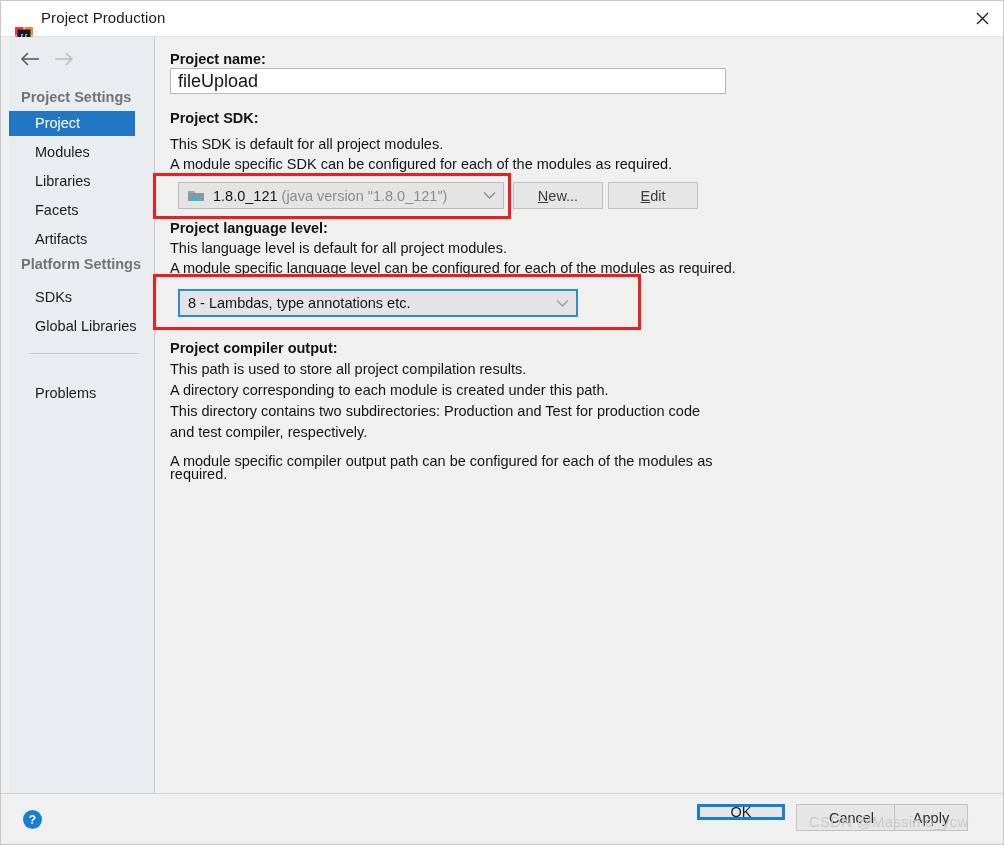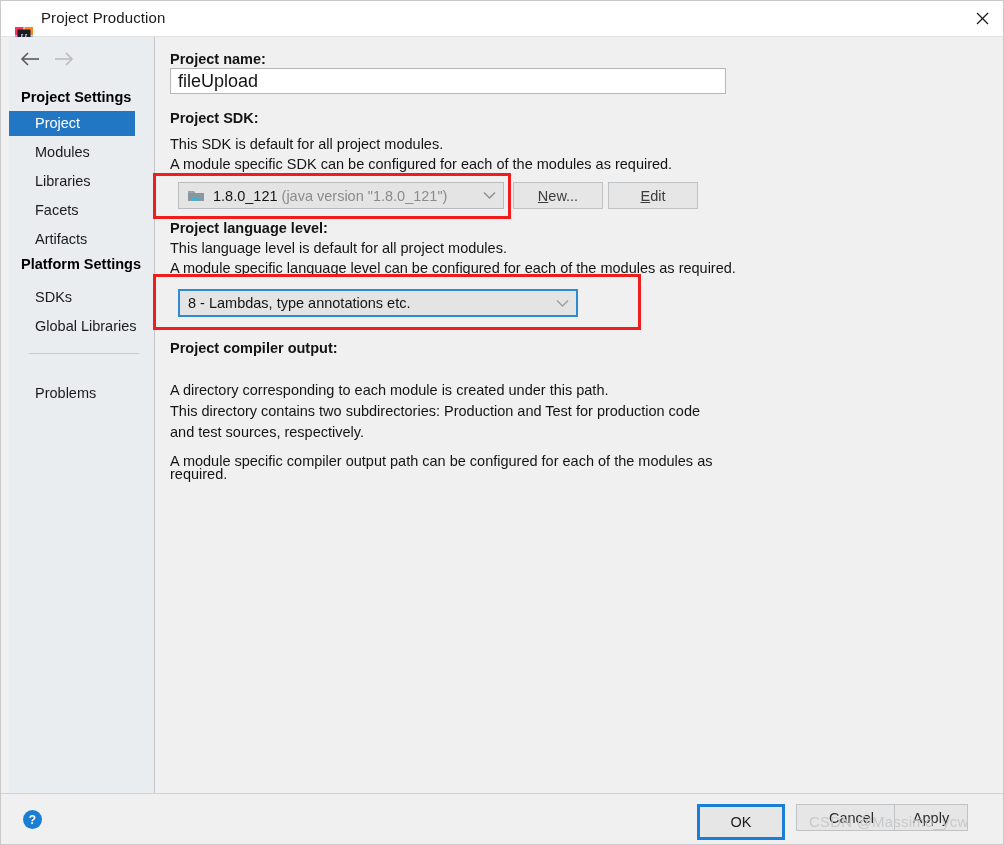--- a/index.html
+++ b/index.html
@@ -79,21 +79,21 @@
   }
   .nav-back { left: 6px; }
   .nav-fwd  { left: 40px; }
 
   .side-group {
     position: absolute;
     left: 0;
     width: 145px;
     font-size: 14.5px;
     font-weight: bold;
-    color: #000000;
+    color: #737373;
     padding-left: 12px;
     box-sizing: border-box;
     white-space: nowrap;
   }
   .side-item {
     position: absolute;
     left: 0;
     width: 126px;
     height: 25px;
     line-height: 25px;
@@ -237,21 +237,21 @@
     box-sizing: border-box;
   }
   .help-icon {
     position: absolute;
     left: 22px; top: 809px;
     width: 19px; height: 19px;
   }
   .btn-ok {
     position: absolute;
     left: 696px; top: 803px;
-    width: 88px; height: 36px;
+    width: 88px; height: 16px;
     background: #e6e6e6;
     border: 3px solid #1a7fd4;
     box-sizing: border-box;
     display: flex; align-items: center; justify-content: center;
     font-size: 14.5px;
     color: #1b1b1b;
     cursor: default;
   }
   .btn-foot {
     position: absolute;
@@ -397,23 +397,24 @@
     <div class="combo focused" style="left:22px; top:252px; width:400px; height:28px;">
       <span class="combo-text">8 - Lambdas, type annotations etc.</span>
       <span class="chevron">
         <svg width="13" height="9" viewBox="0 0 13 9">
           <polyline points="1,1.5 6.5,7 12,1.5" fill="none" stroke="#9ba0a4" stroke-width="1.5"></polyline>
         </svg>
       </span>
     </div>
 
     <div class="lbl-bold" style="left:14px; top:303px;">Project compiler output:</div>
+    <div class="lbl" style="left:14px; top:324px;">This path is used to store all project compilation results.</div>
     <div class="lbl" style="left:14px; top:345px;">A directory corresponding to each module is created under this path.</div>
     <div class="lbl" style="left:14px; top:366px;">This directory contains two subdirectories: Production and Test for production code</div>
-    <div class="lbl" style="left:14px; top:387px;">and test sources, respectively.</div>
+    <div class="lbl" style="left:14px; top:387px;">and test compiler, respectively.</div>
     <div class="lbl" style="left:14px; top:392px;margin-top:24px;">A module specific compiler output path can be configured for each of the modules as</div>
     <div class="lbl" style="left:14px; top:429px;">required.</div>
 
   </div>
 
   <div class="annot" style="left:152px; top:172px; width:358px; height:46px;"></div>
   <div class="annot" style="left:152px; top:273px; width:488px; height:56px;"></div>
 
   <div class="bottombar"></div>
   <span class="help-icon">

